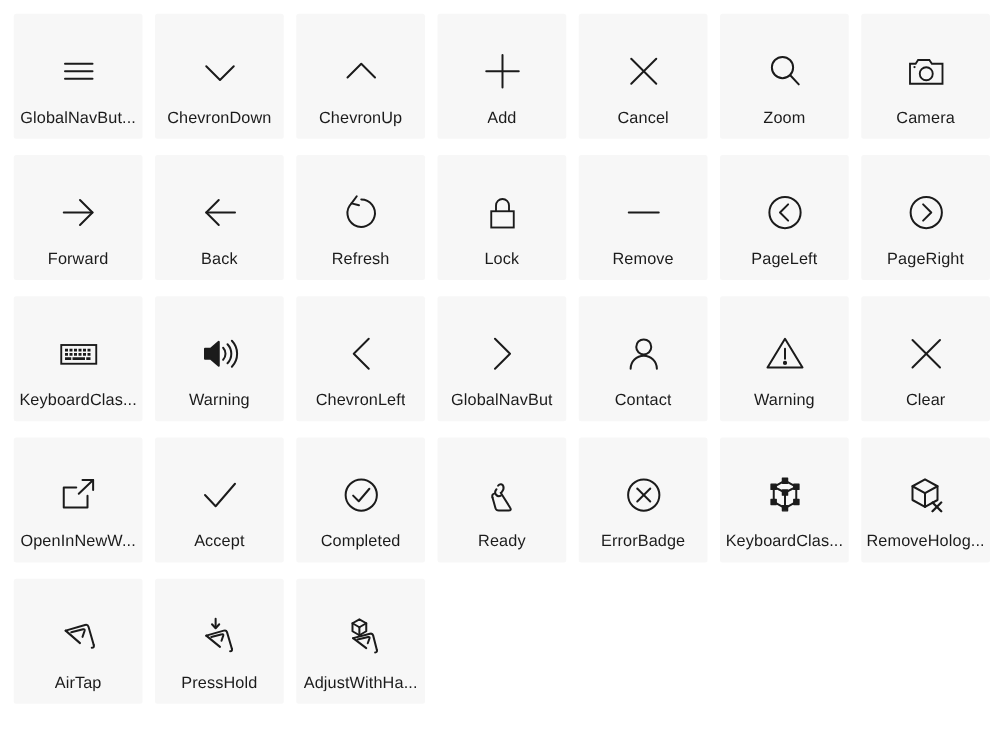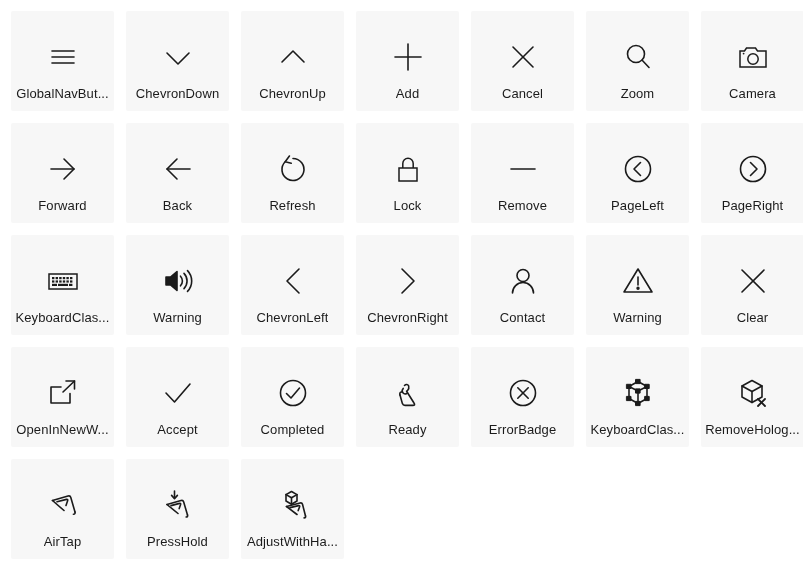--- a/index.html
+++ b/index.html
@@ -14,21 +14,20 @@
     overflow: hidden;
   }
   #icon-grid {
     display: grid;
     grid-template-columns: repeat(7, 103px);
     grid-template-rows: repeat(5, 100px);
     column-gap: 10px;
     row-gap: 13px;
     padding: 11px 0 0 11px;
     box-sizing: border-box;
-    gap: 12px;
   }
   .icon-card {
     background: #f7f7f7;
     border-radius: 2px;
     display: flex;
     flex-direction: column;
     align-items: center;
     justify-content: flex-start;
     box-sizing: border-box;
     padding-top: 26px;
@@ -256,21 +255,21 @@
         </svg>
       </div>
       <div class="icon-label">ChevronLeft</div>
     </div>
     <div class="icon-card">
       <div class="icon-glyph">
         <svg width="34" height="34" viewBox="0 0 34 34">
           <polyline points="11,5 23,17 11,29" fill="none" stroke="currentColor" stroke-width="1.6" stroke-linecap="round" stroke-linejoin="round"></polyline>
         </svg>
       </div>
-      <div class="icon-label">ChevronRight</div>
+      <div class="icon-label">GlobalNavBut</div>
     </div>
     <div class="icon-card">
       <div class="icon-glyph">
         <svg width="34" height="34" viewBox="0 0 34 34">
           <g fill="none" stroke="currentColor" stroke-width="1.6" stroke-linecap="round" stroke-linejoin="round">
             <circle cx="17" cy="11.5" r="6"></circle>
             <path d="M6.5 29a10.5 10.5 0 0 1 21 0"></path>
           </g>
         </svg>
       </div>

